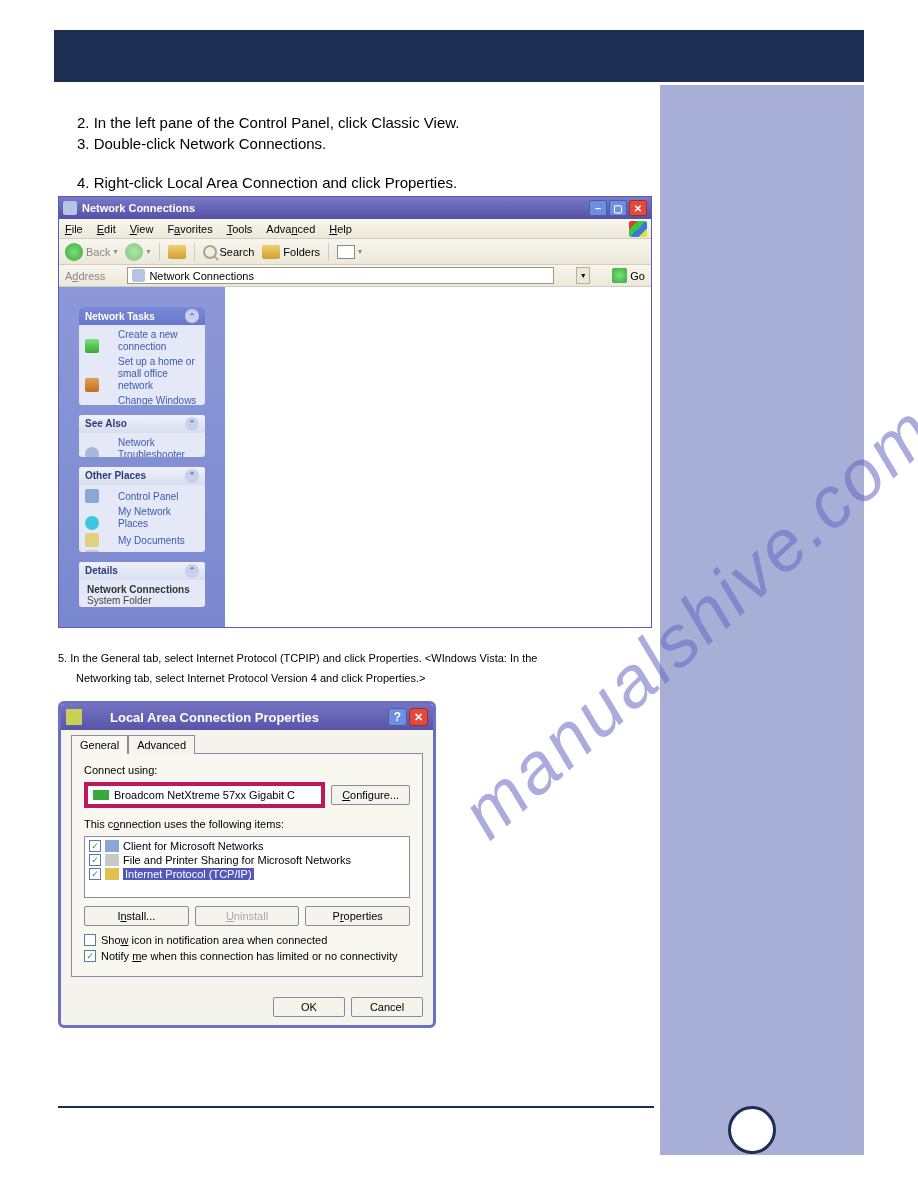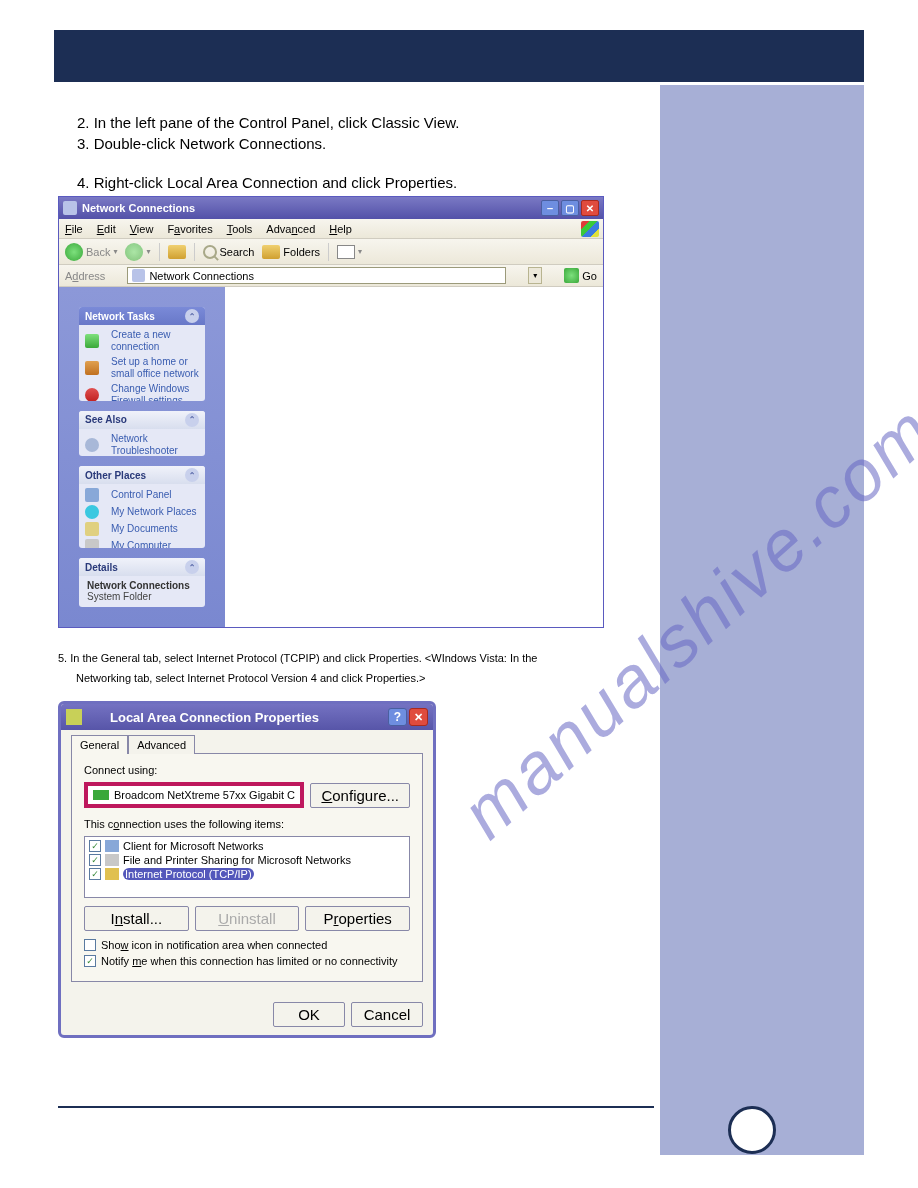--- a/index.html
+++ b/index.html
@@ -1,20 +1,20 @@
 <!DOCTYPE html>
 <html><head>
 <meta charset="utf-8">
 <style>
   * { margin: 0; padding: 0; box-sizing: border-box; }
   body { width: 918px; height: 1188px; background: #fff; font-family: Tahoma, Arial, sans-serif; position: relative; }
   .top-bar { position: absolute; top: 30px; left: 54px; width: 810px; height: 52px; background: #1c2e54; }
   .side-strip { position: absolute; top: 85px; left: 660px; width: 204px; height: 1070px; background: #a7afd6; }
   .intro-line { position: absolute; font-size: 15px; color: #000; }
-  .xp-window { position: absolute; left: 58px; width: 546px; border: 1px solid #5a5abf; }
+  .xp-window { position: absolute; left: 58px; width: 594px; border: 1px solid #5a5abf; }
   .xp-title { height: 22px; background: linear-gradient(#7a79c4, #5351a8); display: flex; align-items: center; padding: 0 4px; color: #fff; font-size: 11px; font-weight: bold; }
   .xp-title .icon { width: 14px; height: 14px; background: #b8c3e8; margin-right: 5px; border-radius: 2px; }
   .title-row { display: flex; align-items: center; }
   .win-controls { margin-left: auto; display: flex; gap: 2px; }
   .wc { width: 18px; height: 16px; border-radius: 2px; display: flex; align-items: center; justify-content: center; font-size: 10px; font-weight: bold; color: #fff; }
   .wc.min, .wc.max { background: #6e8ee0; border: 1px solid #4a5fa0; }
   .wc.close { background: #e04b3e; border: 1px solid #a82a1f; }
   .menubar { height: 20px; background: linear-gradient(#f7f5ee, #ece8d9); display: flex; align-items: center; font-size: 11px; color: #000; padding: 0 6px; gap: 14px; position: relative; border-bottom: 1px solid #d0ccc0; }
   .menubar .flag { position: absolute; right: 4px; width: 18px; height: 16px; background: linear-gradient(135deg, #e03a3a 25%, #3ac83a 25% 50%, #3a7ae0 50% 75%, #e0e03a 75%); border-radius: 2px; }
   .toolbar { height: 26px; background: linear-gradient(#f7f5ee, #ece8d9); display: flex; align-items: center; font-size: 11px; color: #7a7a7a; padding: 0 6px; gap: 8px; border-bottom: 1px solid #d0ccc0; }
@@ -32,21 +32,21 @@
   .addrbar .dropdown { width: 14px; height: 17px; border: 1px solid #b8b490; background: #ece8d9; display: flex; align-items: center; justify-content: center; font-size: 8px; }
   .addrbar .go { display: flex; align-items: center; gap: 3px; color: #000; }
   .addrbar .go-ic { width: 15px; height: 15px; background: radial-gradient(#7de07d, #3aa83a); border-radius: 2px; position: relative; }
   .explorer-body { display: flex; height: 340px; background: #fff; }
   .sidebar { width: 166px; background: linear-gradient(#8c98d8, #7a88d0); padding: 20px; display: flex; flex-direction: column; gap: 10px; font-size: 10px; }
   .side-panel { background: #e5e8f6; border-radius: 3px; overflow: hidden; }
   .side-head { height: 18px; background: linear-gradient(#f0f2fa, #d8deee); display: flex; align-items: center; justify-content: space-between; padding: 0 6px; font-size: 10px; font-weight: bold; color: #2a3a7a; }
   .side-head .chev { width: 14px; height: 14px; border-radius: 50%; background: #c8d0ec; display: flex; align-items: center; justify-content: center; font-size: 8px; color: #5a6aaa; }
   .side-head.colored { background: linear-gradient(#7a8ad8, #6878c8); color: #fff; }
   .side-items { padding: 4px 6px; display: flex; flex-direction: column; gap: 3px; }
-  .side-items .it { display: flex; align-items: center; gap: 12px; color: #395cb0; cursor: pointer; line-height: 12px; }
+  .side-items .it { display: flex; align-items: flex-end; gap: 19px; color: #395cb0; cursor: pointer; line-height: 12px; }
   .side-items .it .ic { width: 14px; height: 14px; border-radius: 2px; flex-shrink: 0; }
   .details-body { padding: 4px 8px 10px; color: #444; }
   .details-body .bold { font-weight: bold; color: #333; }
   .main-area { flex: 1; background: #fff; }
   .section-head { height: 18px; background: linear-gradient(#f0f0e0, #e8e4d0); border-bottom: 1px solid #c8c4b0; font-size: 10px; font-weight: bold; color: #5a5a4a; padding: 2px 6px; }
   .conn-item { display: flex; align-items: flex-start; gap: 4px; padding: 6px; font-size: 10px; }
   .conn-ic { width: 36px; height: 36px; position: relative; }
   .conn-ic .mon { width: 15px; height: 12px; background: #aac8e8; border: 1px solid #5a7aa0; position: absolute; }
   .conn-ic .mon.m1 { top: 2px; left: 2px; }
   .conn-ic .mon.m2 { top: 10px; left: 12px; }
@@ -66,24 +66,24 @@
   .dlg-body { padding: 4px 10px 10px; }
   .tabs { display: flex; position: relative; top: 1px; }
   .tab { padding: 3px 8px; border: 1px solid #8888a8; border-bottom: none; background: #f4f3ec; font-size: 11px; }
   .tab.active { background: #f8f7f0; font-weight: normal; position: relative; z-index: 2; }
   .tab-content { border: 1px solid #8888a8; padding: 10px 12px; background: #f8f7f0; }
   .tc-row { margin-bottom: 6px; }
   .lbl { font-size: 11px; color: #000; }
   .adapter-field { display: flex; align-items: center; gap: 6px; margin: 4px 0 10px; }
   .adapter-box { flex: 1; border: 4px solid #be185d; background: #fff; padding: 3px 5px; display: flex; align-items: center; gap: 5px; }
   .adapter-box .nic { width: 16px; height: 10px; background: #3aa83a; }
-  .dlg-btn { border: 1px solid #8888a8; background: #f4f3ec; padding: 3px 10px; font-size: 15px; border-radius: 2px; cursor: pointer; min-width: 72px; text-align: center; }
+  .dlg-btn { border: 1px solid #8888a8; background: #f4f3ec; padding: 3px 10px; font-size: 11px; border-radius: 2px; cursor: pointer; min-width: 72px; text-align: center; }
   .items-box { border: 1px solid #8888a8; background: #fff; margin: 4px 0 8px; padding: 2px; height: 62px; overflow: hidden; }
   .item-row { display: flex; align-items: center; gap: 4px; font-size: 11px; padding: 1px 2px; }
-  .item-row.sel span.name { background: #5357bb; color: #fff; padding: 0 2px; border-radius: 6px; }
+  .item-row.sel span.name { background: #5357bb; color: #fff; padding: 0 2px; }
   .chk { width: 12px; height: 12px; border: 1px solid #5a7aa0; background: #fff; display: flex; align-items: center; justify-content: center; font-size: 9px; color: #3a8a3a; }
   .btn-row { display: flex; gap: 6px; margin-bottom: 8px; }
   .btn-row .dlg-btn { flex: 1; }
   .btn-row .dlg-btn.disabled { color: #aaa; }
   .desc-group { border: 1px solid #c8c4b0; padding: 6px 8px 8px; margin-bottom: 10px; position: relative; }
   .desc-group .legend { position: absolute; top: -7px; left: 6px; background: #f8f7f0; padding: 0 3px; font-size: 11px; color: #6878c8; }
   .desc-group .txt { font-size: 11px; color: #333; line-height: 13px; }
   .chk-row { display: flex; align-items: center; gap: 5px; font-size: 11px; margin: 4px 0; }
   .dlg-footer { display: flex; justify-content: flex-end; gap: 6px; padding: 10px 10px 8px; }
   .divider-line { position: absolute; left: 58px; top: 1106px; width: 596px; height: 2px; background: #1c2e54; }

